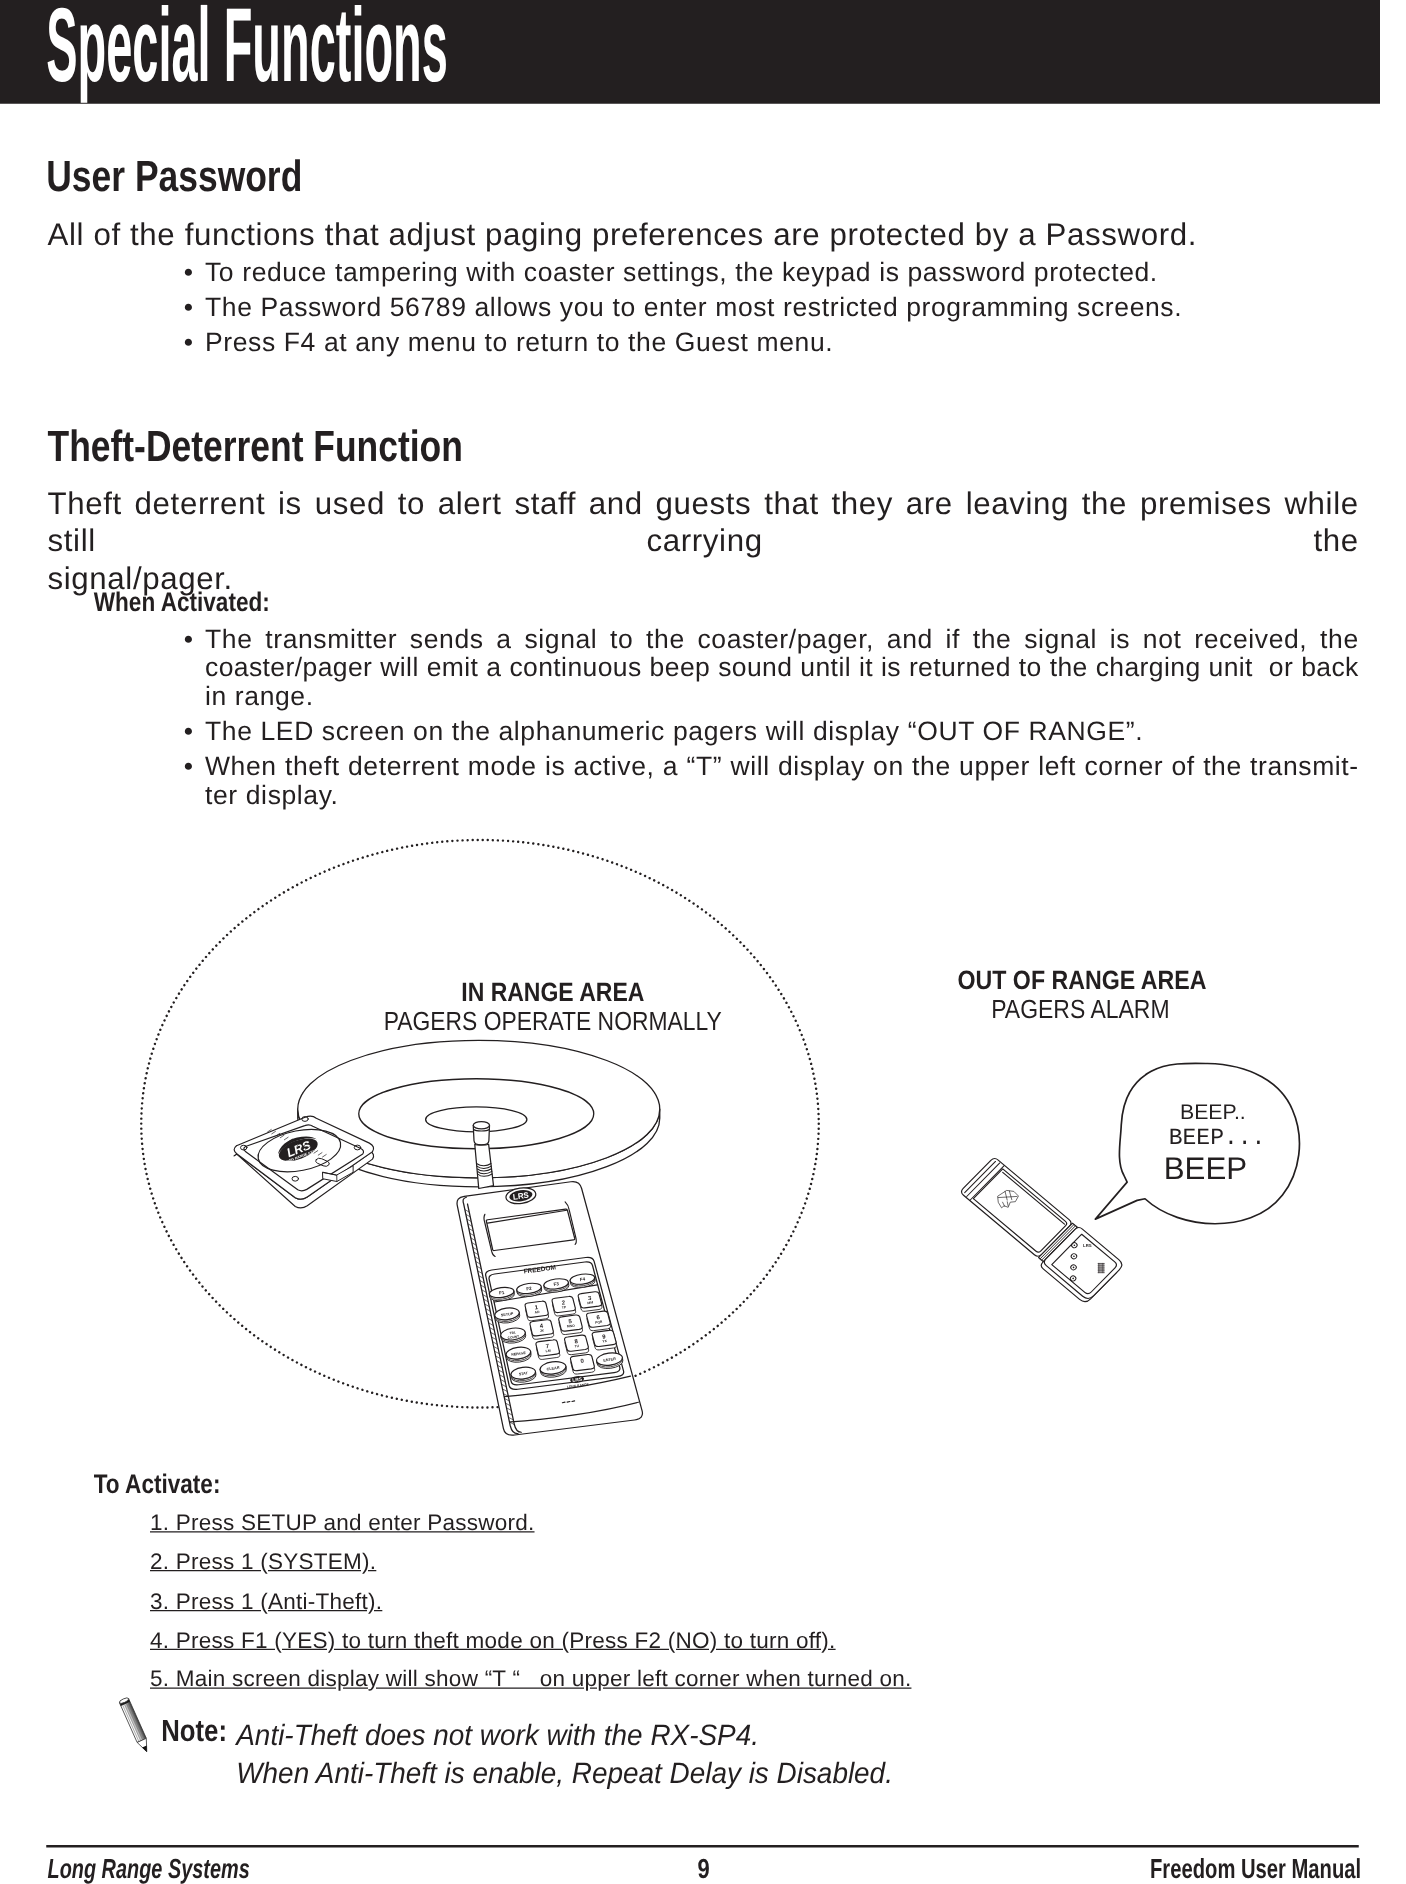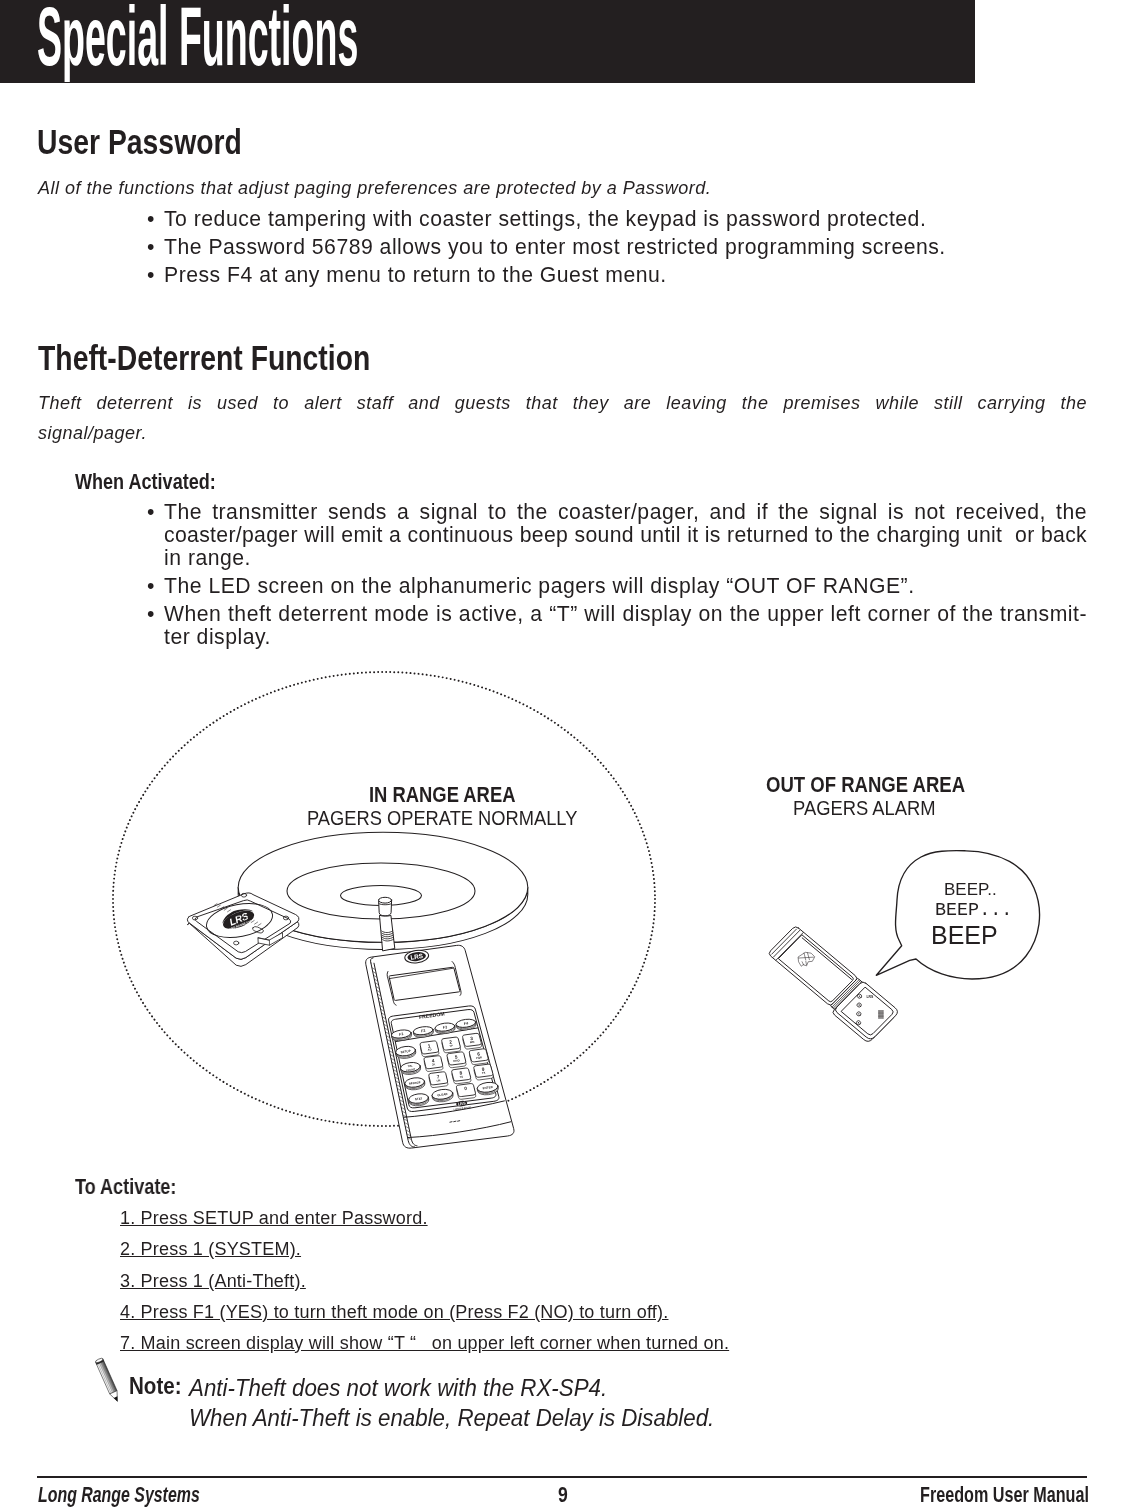--- a/index.html
+++ b/index.html
@@ -1,24 +1,24 @@
 <!DOCTYPE html>
 <html><head>
 <meta charset="utf-8">
 <title>Special Functions</title>
 <style>
   html,body{margin:0;padding:0;}
   body{width:1125px;height:1507px;background:#fff;font-family:"Liberation Sans",sans-serif;color:#231f20;overflow:hidden;position:relative;}
   .page{position:absolute;left:0;top:0;width:1125px;height:1507px;will-change:transform;}
-  .hdr{position:absolute;left:0;top:0;width:975px;height:83px;background:#231f20;text-decoration:underline;}
+  .hdr{position:absolute;left:0;top:0;width:1104px;height:83px;background:#231f20;text-decoration:underline;}
   .hdr-title{position:absolute;left:37px;top:-12px;font-size:84px;font-weight:bold;color:#fff;
     transform:scaleX(0.447);transform-origin:0 0;white-space:nowrap;}
   .h2{position:absolute;font-weight:bold;font-size:35px;transform:scaleX(0.81);transform-origin:0 0;white-space:nowrap;}
   .h3{position:absolute;font-weight:bold;font-size:21.5px;transform:scaleX(0.84);transform-origin:0 0;white-space:nowrap;}
-  .p{position:absolute;font-size:18px;line-height:30px;letter-spacing:0.5px;font-style:italic;}
+  .p{position:absolute;font-size:25px;line-height:30px;letter-spacing:0.5px;}
   .jline{display:block;text-align:justify;text-align-last:justify;white-space:pre-wrap;}
   .lline{display:block;text-align:left;white-space:pre-wrap;}
   .bullet{position:absolute;font-size:21.2px;line-height:23.2px;letter-spacing:0.5px;}
   .bullet .bli{position:relative;padding-left:17px;margin-bottom:4.6px;}
   .bullet .b{position:absolute;left:0;top:0;}
   .bullet .t{display:block;}
   .steps{position:absolute;left:120px;}
   .step{position:absolute;left:0;font-size:18px;letter-spacing:0.2px;white-space:pre;text-decoration:underline;}
   .pencil{position:absolute;left:95px;top:1356px;}
   .noteLabel{position:absolute;left:129px;top:1372px;font-size:24.5px;font-weight:bold;transform:scaleX(0.84);transform-origin:0 0;white-space:nowrap;}
@@ -404,21 +404,21 @@
   </svg>
   </div>
 
   <div class="h3" style="left:75px;top:1175px">To Activate:</div>
 
   <div class="steps">
     <div class="step" style="top:1208px">1. Press SETUP and enter Password.</div>
     <div class="step" style="top:1239px">2. Press 1 (SYSTEM).</div>
     <div class="step" style="top:1271px">3. Press 1 (Anti-Theft).</div>
     <div class="step" style="top:1302px">4. Press F1 (YES) to turn theft mode on (Press F2 (NO) to turn off).</div>
-    <div class="step" style="top:1333px">7. Main screen display will show “T “   on upper left corner when turned on.</div>
+    <div class="step" style="top:1333px">5. Main screen display will show “T “   on upper left corner when turned on.</div>
   </div>
 
   <svg class="pencil" viewBox="0 0 26 48" width="27.5" height="50.8">
     <defs>
       <linearGradient id="pg" x1="0" y1="0" x2="1" y2="0">
         <stop offset="0" stop-color="#ffffff"></stop>
         <stop offset="0.28" stop-color="#f6f6f6"></stop>
         <stop offset="0.58" stop-color="#a8a8a8"></stop>
         <stop offset="0.85" stop-color="#5a5a5a"></stop>
         <stop offset="1" stop-color="#3a3a3a"></stop>

